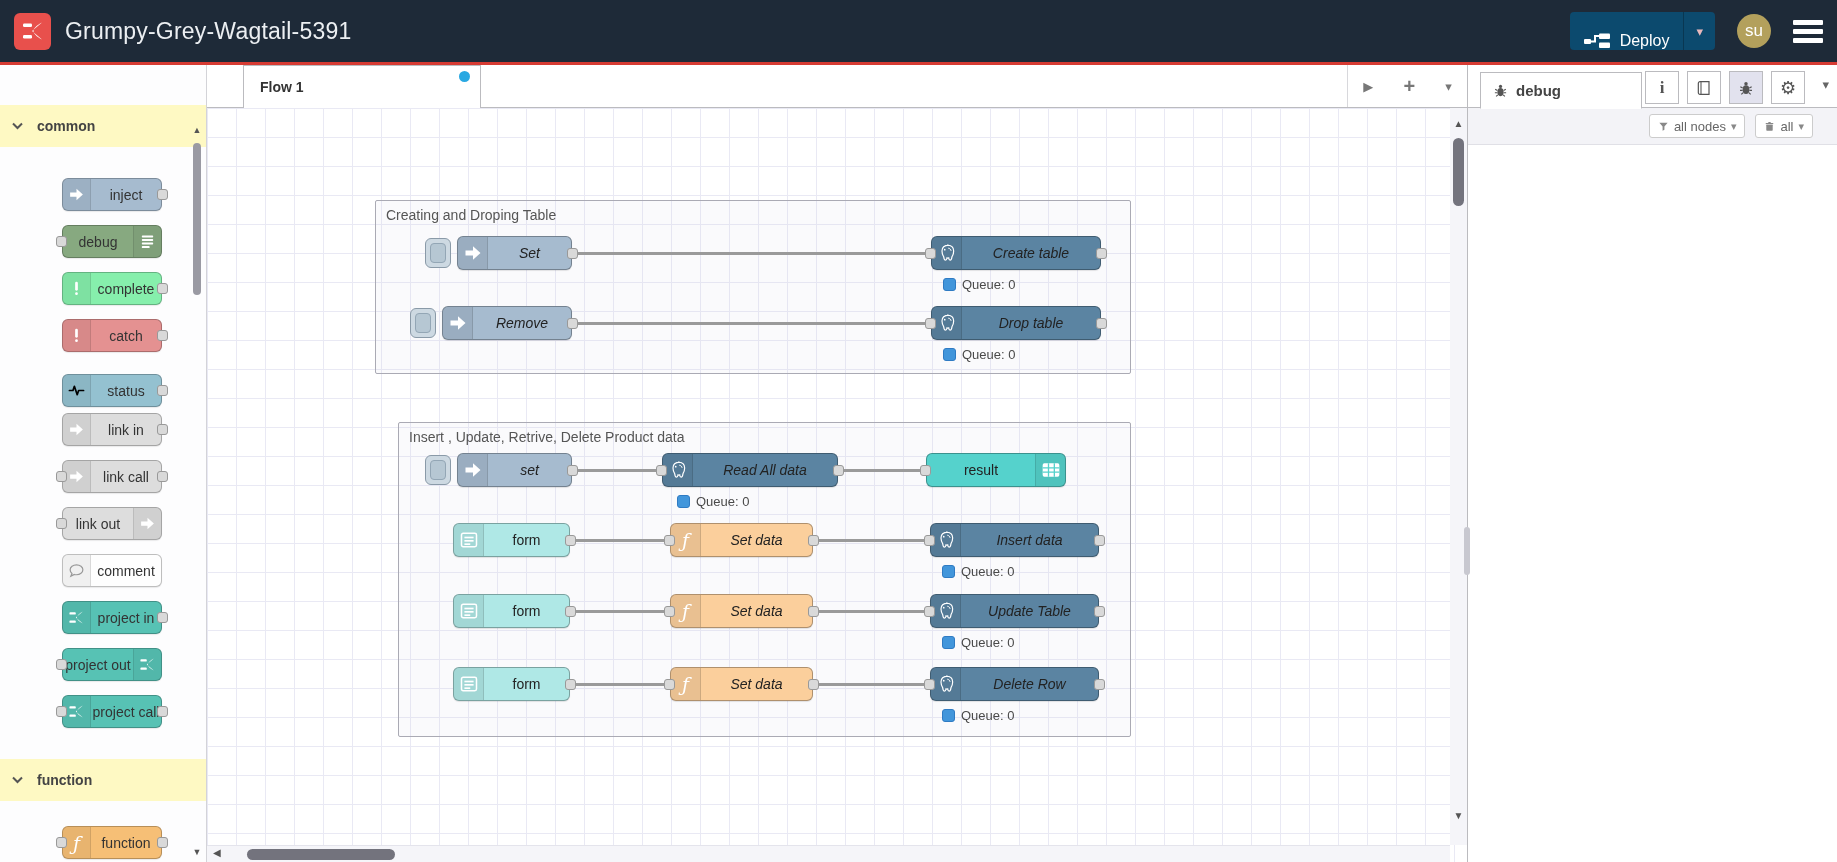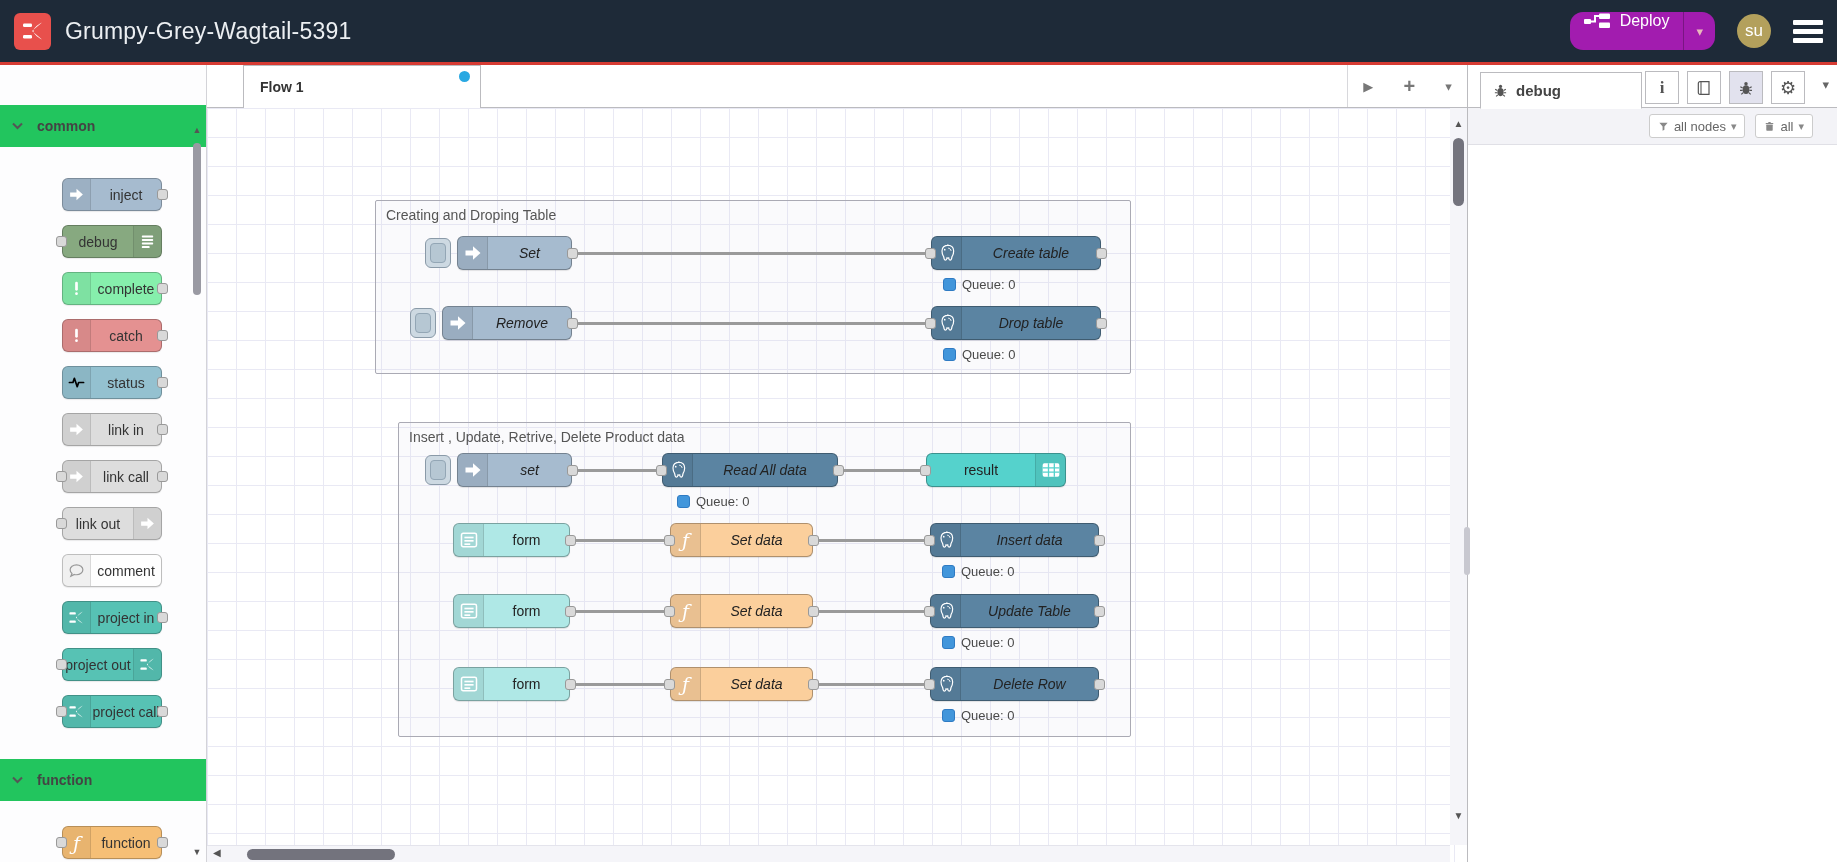--- a/index.html
+++ b/index.html
@@ -5,40 +5,40 @@
   * { box-sizing: border-box; margin: 0; padding: 0; }
   html,body { width:1837px; height:862px; overflow:hidden;
     font-family:"Liberation Sans", sans-serif; background:#fff; }
 
   
   .header { height:62px; background:#1e2a38; display:flex; align-items:center; padding:0 14px; }
   .logo { width:37px; height:37px; background:#e8504c; border-radius:6px; display:flex; align-items:center; justify-content:center; }
   .logo svg { width:24px; height:24px; fill:#fff; }
   .app-title { color:#eceff2; font-size:23px; margin-left:14px; letter-spacing:0.2px; }
   .hspacer { flex:1; }
-  .deploy-btn { background:#a21caf; color:#fff; height:38px; border-radius:13px; display:flex; align-items:flex-start; font-size:16px; cursor:pointer; }
+  .deploy-btn { background:#0c4a6e; color:#fff; height:38px; border-radius:4px; display:flex; align-items:flex-end; font-size:16px; cursor:pointer; }
   .deploy-btn .dicon { padding:0 10px 0 14px; display:flex; }
   .deploy-btn .dicon svg { width:26px; height:18px; fill:#fff; }
   .deploy-btn .dlabel { padding-right:14px; }
   .deploy-btn .dcaret { border-left:1px solid rgba(0,0,0,0.25); padding:0 12px; color:#e8b8bc; font-size:13px; height:100%; display:flex; align-items:center; }
   .avatar { width:34px; height:34px; border-radius:50%; background:#b3a05c; color:#fff; font-size:17px; display:flex; align-items:center; justify-content:center; margin-left:22px; cursor:pointer; }
   .menu-btn { margin-left:22px; cursor:pointer; }
   .menu-btn div { width:30px; height:5px; background:#fff; margin:4px 0; border-radius:1px; }
   .redline { height:3px; background:#d63b33; }
 
   
   .main { display:flex; height:797px; }
 
   
   .palette { width:207px; border-right:1px solid #d3d3d8; background:#fdfdfe; position:relative; }
   .p-search { height:40px; border-bottom:1px solid #e3e3e8; display:flex; align-items:center; padding:0 10px; background:#fff; }
   .p-search svg { width:14px; height:14px; stroke:#888; }
   .p-search input { border:none; outline:none; font-size:14px; margin-left:8px; width:140px; color:#555; background:transparent; }
   .p-search input::placeholder { color:#a9a9b0; }
-  .cat-header { position:absolute; left:0; width:100%; height:42px; background:#22c55e; display:flex; align-items:center; padding:0 12px; cursor:pointer; }
+  .cat-header { position:absolute; left:0; width:100%; height:42px; background:#fef9c3; display:flex; align-items:center; padding:0 12px; cursor:pointer; }
   .cat-header svg { width:11px; height:8px; stroke:#555; fill:none; stroke-width:2; }
   .cat-header .cat-label { font-size:14px; font-weight:bold; color:#444; margin-left:14px; }
   .pnode { position:absolute; left:62px; width:100px; height:33px; border-radius:6px; border:1px solid rgba(0,0,0,0.25); display:flex; align-items:center; box-shadow:0 1px 1px rgba(0,0,0,0.08); cursor:grab; }
   .pnode .picon { width:28px; align-self:stretch; display:flex; align-items:center; justify-content:center; background:rgba(0,0,0,0.055); }
   .pnode.ic-left .picon { border-right:1px solid rgba(0,0,0,0.10); border-radius:5px 0 0 5px; }
   .pnode.ic-right { flex-direction:row-reverse; }
   .pnode.ic-right .picon { border-left:1px solid rgba(0,0,0,0.10); border-radius:0 5px 5px 0; }
   .pnode .picon svg { width:17px; height:17px; fill:#fff; }
   .pnode .plabel { flex:1; text-align:center; font-size:14px; color:#333; }
   .port { position:absolute; width:11px; height:11px; background:#d9d9d9; border:1px solid #999; border-radius:3px; top:10px; }
@@ -254,21 +254,21 @@
     </div>
     <div class="pnode c-catch ic-left" style="top:254px">
       <span class="picon">
           <svg>
             <use href="#s-excl"></use>
           </svg>
         </span>
       <span class="plabel">catch</span>
       <span class="port pout"></span>
     </div>
-    <div class="pnode c-status ic-left" style="top:301px">
+    <div class="pnode c-status ic-left" style="top:309px">
       <span class="picon">
           <svg style="fill:none;stroke:#fff">
             <use href="#s-pulse"></use>
           </svg>
         </span>
       <span class="plabel">status</span>
       <span class="port pout"></span>
     </div>
     <div class="pnode c-link ic-left" style="top:348px">
       <span class="picon">

